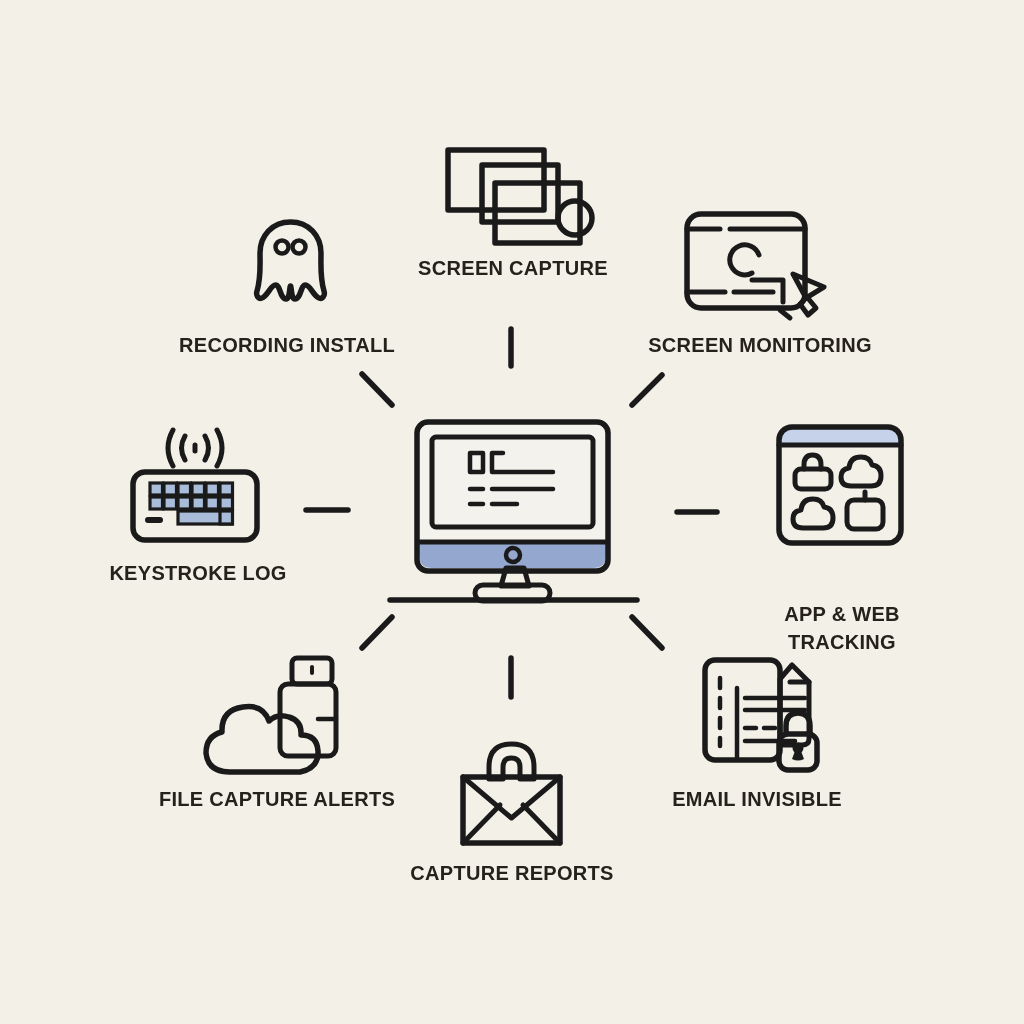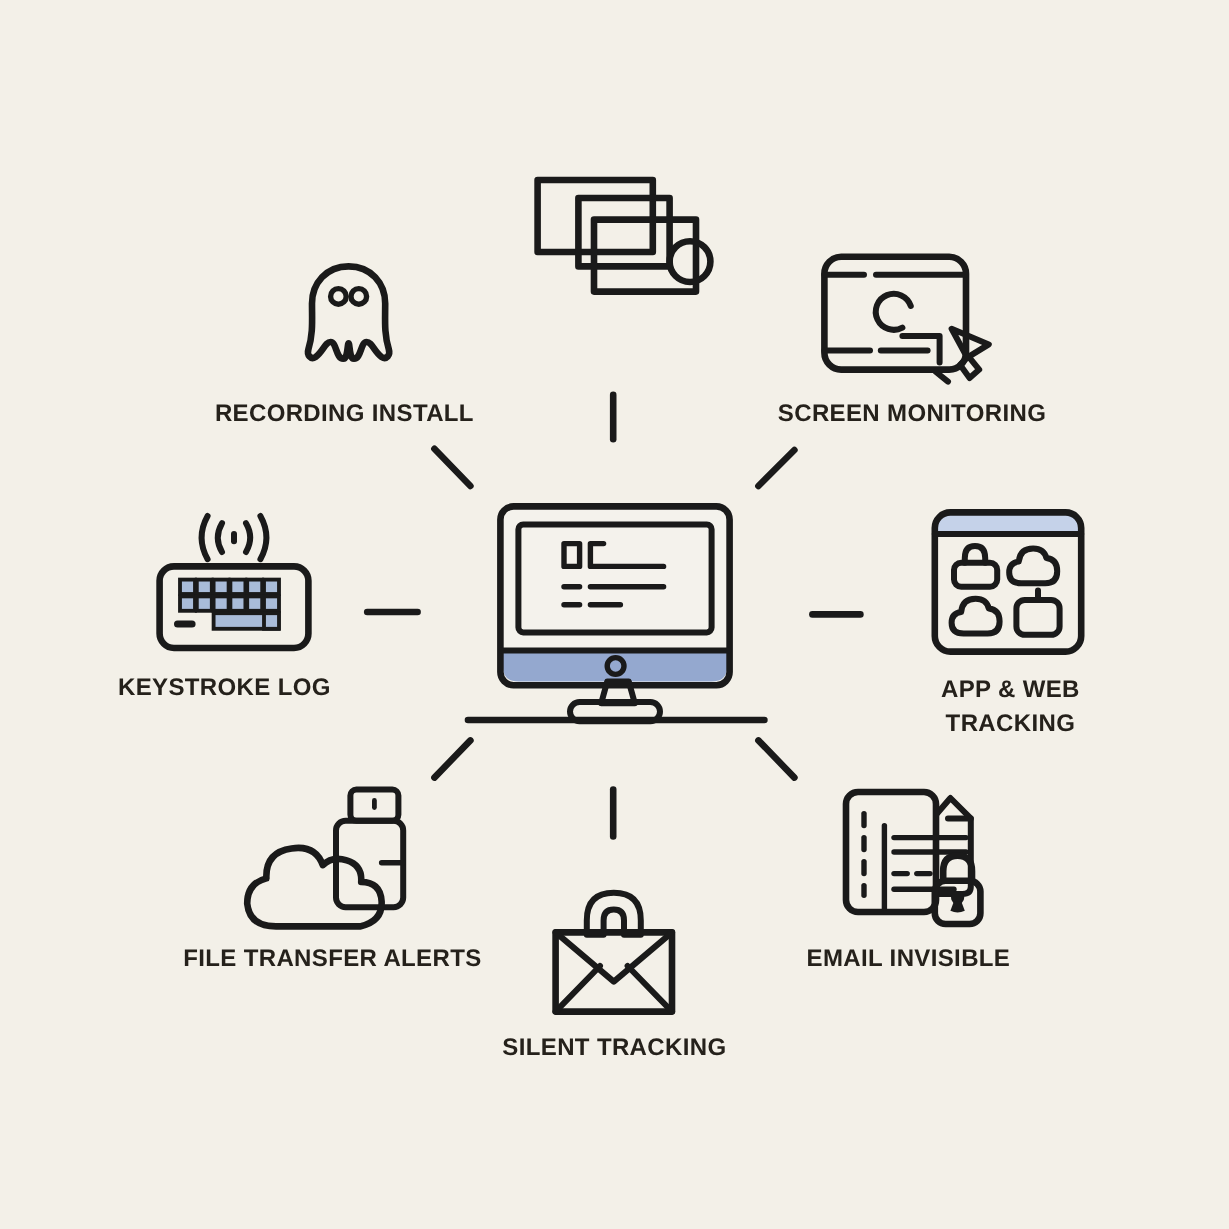--- a/index.html
+++ b/index.html
@@ -6,21 +6,21 @@
   #canvas{
     position:relative;width:1024px;height:1024px;background:#f3f0e8;
     font-family:"Liberation Sans","DejaVu Sans",sans-serif;overflow:hidden;
   }
   .icon{position:absolute;}
   .label{
     position:absolute;transform:translateX(-50%);
     font-weight:700;font-size:20px;letter-spacing:.3px;color:#25211b;
     white-space:nowrap;text-align:center;
   }
-  .label--wrap{white-space:normal;width:160px;line-height:28px;}
+  .label--wrap{white-space:normal;width:160px;line-height:28px;margin-top:39px;}
   svg{display:block;overflow:visible;}
   .stroke{stroke:#1a1a1a;stroke-linecap:round;stroke-linejoin:round;fill:none;}
   #connectors{position:absolute;left:0;top:0;pointer-events:none;}
 </style>
 </head>
 <body>
 
 <div id="canvas">
 
   <svg id="connectors" width="1024" height="1024" viewBox="0 0 1024 1024">
@@ -55,20 +55,21 @@
     <path d="M96 150 L91 168 H119 L114 150 Z" fill="#eceee9" class="stroke" stroke-width="5"></path>
     <rect x="65" y="167" width="75" height="16" rx="8" fill="#e7eaf0" class="stroke" stroke-width="5"></rect>
   </svg>
 
   <svg class="icon" style="left:440px;top:145px" width="160" height="110" viewBox="0 0 160 110">
     <rect x="8" y="5" width="96" height="60" fill="#fbfaf5" class="stroke" stroke-width="5.5"></rect>
     <rect x="42" y="20" width="76" height="57" fill="#c5d2e9" class="stroke" stroke-width="5.5"></rect>
     <rect x="55" y="38" width="85" height="60" fill="#fbfaf5" class="stroke" stroke-width="5.5"></rect>
     <circle cx="135" cy="73" r="17" fill="#c5d2e9" class="stroke" stroke-width="5.5"></circle>
   </svg>
+  <div class="label" style="left:513px;top:257px">SCREEN CAPTURE</div>
 
   <svg class="icon" style="left:248px;top:215px" width="85" height="95" viewBox="0 0 85 95">
     <path d="M42.5 7 C24 7 12 21 12 38 C12 52 13 63 9 76 C7.5 81 11 85 15 82.5
              C21 78.5 23 70 27.5 70 C32.5 70 32 84 38 84 C42 84 41.5 71 42.5 71
              C43.5 71 43 84 47 84 C53 84 52.5 70 57.5 70 C62 70 64 78.5 70 82.5
              C74 85 77.5 81 76 76 C72 63 73 52 73 38 C73 21 61 7 42.5 7 Z" fill="#f3f0e8" class="stroke" stroke-width="5.5"></path>
     <circle cx="34" cy="32" r="6.5" fill="#c8cde8" class="stroke" stroke-width="4.5"></circle>
     <circle cx="51" cy="32" r="6.5" fill="#c8cde8" class="stroke" stroke-width="4.5"></circle>
   </svg>
   <div class="label" style="left:287px;top:334px">RECORDING INSTALL</div>
@@ -109,21 +110,21 @@
         <rect x="39" y="77" width="12.5" height="12"></rect>
       <rect x="53" y="77" width="12.5" height="12"></rect>
         <rect x="67" y="77" width="12.5" height="12"></rect>
       <rect x="81" y="77" width="12.5" height="12"></rect>
         <rect x="95" y="77" width="12.5" height="12"></rect>
       <rect x="53" y="91" width="54" height="13"></rect>
         <rect x="95" y="91" width="12.5" height="13"></rect>
     </g>
     <rect x="20" y="97" width="18" height="6" rx="3" fill="#1a1a1a"></rect>
   </svg>
-  <div class="label" style="left:187px;top:562px">KEYSTROKE LOG</div>
+  <div class="label" style="left:198px;top:562px">KEYSTROKE LOG</div>
 
   <svg class="icon" style="left:775px;top:423px" width="130" height="125" viewBox="0 0 130 125">
     <path d="M17 4 H113 Q126 4 126 17 V22 H4 V17 Q4 4 17 4 Z" fill="#c5d2e9"></path>
     <rect x="4" y="4" width="122" height="116" rx="13" fill="none" class="stroke" stroke-width="5.5"></rect>
     <path d="M4 22 H126" class="stroke" stroke-width="5"></path>
     <path d="M29 46 V42 Q29 32 37.5 32 Q46 32 46 42 V46" class="stroke" stroke-width="5"></path>
     <rect x="20" y="46" width="36" height="20" rx="6" fill="#c5d2e9" class="stroke" stroke-width="5"></rect>
     <path d="M76 63 Q66 63 66 54 Q66 46 74 45 Q75 34 86 34 Q95 34 97 42 Q106 43 106 53 Q106 63 96 63 Z" fill="#c5d2e9" class="stroke" stroke-width="5"></path>
     <path d="M28 105 Q18 105 18 96 Q18 88 26 87 Q27 76 38 76 Q47 76 49 84 Q58 85 58 95 Q58 105 48 105 Z" fill="#c5d2e9" class="stroke" stroke-width="5"></path>
     <path d="M90 77 V69" class="stroke" stroke-width="5"></path>
@@ -132,30 +133,30 @@
   <div class="label label--wrap" style="left:842px;top:561px">APP &amp; WEB TRACKING</div>
 
   <svg class="icon" style="left:198px;top:648px" width="145" height="130" viewBox="0 0 145 130">
     <rect x="94" y="10" width="40" height="26" rx="5" fill="#b0bfda" class="stroke" stroke-width="5"></rect>
     <path d="M114 19 V25" class="stroke" stroke-width="4"></path>
     <rect x="82" y="36" width="56" height="72" rx="8" fill="#8ba0c3" class="stroke" stroke-width="5"></rect>
     <path d="M120 71 H138" class="stroke" stroke-width="4.5"></path>
     <path d="M32 124 Q10 124 8 105 Q8 88 24 84 Q23 62 45 59 Q65 56 71 73 Q79 65 91 69
              Q104 73 103 87 Q119 87 120 103 Q121 120 102 124 Z" fill="#c7d4ec" class="stroke" stroke-width="5.5"></path>
   </svg>
-  <div class="label" style="left:277px;top:788px">FILE TRANSFER ALERTS</div>
+  <div class="label" style="left:277px;top:788px">FILE CAPTURE ALERTS</div>
 
   <svg class="icon" style="left:459px;top:733px" width="105" height="115" viewBox="0 0 105 115">
     <path d="M30 46 V34 Q30 11 52.5 11 Q75 11 75 34 V46 H61 V34 Q61 25 52.5 25 Q44 25 44 34 V46 Z" fill="#c5d2e9" class="stroke" stroke-width="5"></path>
     <rect x="4" y="44" width="97" height="66" fill="#c5d2e9" class="stroke" stroke-width="5.5"></rect>
     <path d="M4 44 L52.5 85 L101 44" class="stroke" stroke-width="5"></path>
     <path d="M4 110 L41 72" class="stroke" stroke-width="5"></path>
     <path d="M101 110 L64 72" class="stroke" stroke-width="5"></path>
   </svg>
-  <div class="label" style="left:512px;top:862px">SILENT TRACKING</div>
+  <div class="label" style="left:512px;top:862px">CAPTURE REPORTS</div>
 
   <svg class="icon" style="left:695px;top:650px" width="140" height="130" viewBox="0 0 140 130">
     <path d="M85 95 H107 Q114 95 114 89 V32 L97 15 L85 29 Z" fill="#c5d2e9" class="stroke" stroke-width="5"></path>
     <path d="M95 32 H114" class="stroke" stroke-width="5"></path>
     <rect x="10" y="10" width="75" height="100" rx="10" fill="#c5d2e9" class="stroke" stroke-width="5.5"></rect>
     <g class="stroke" stroke-width="4.5">
       <path d="M25 28 V38"></path>
         <path d="M25 48 V58"></path>
         <path d="M25 68 V78"></path>
         <path d="M25 88 V96"></path>

